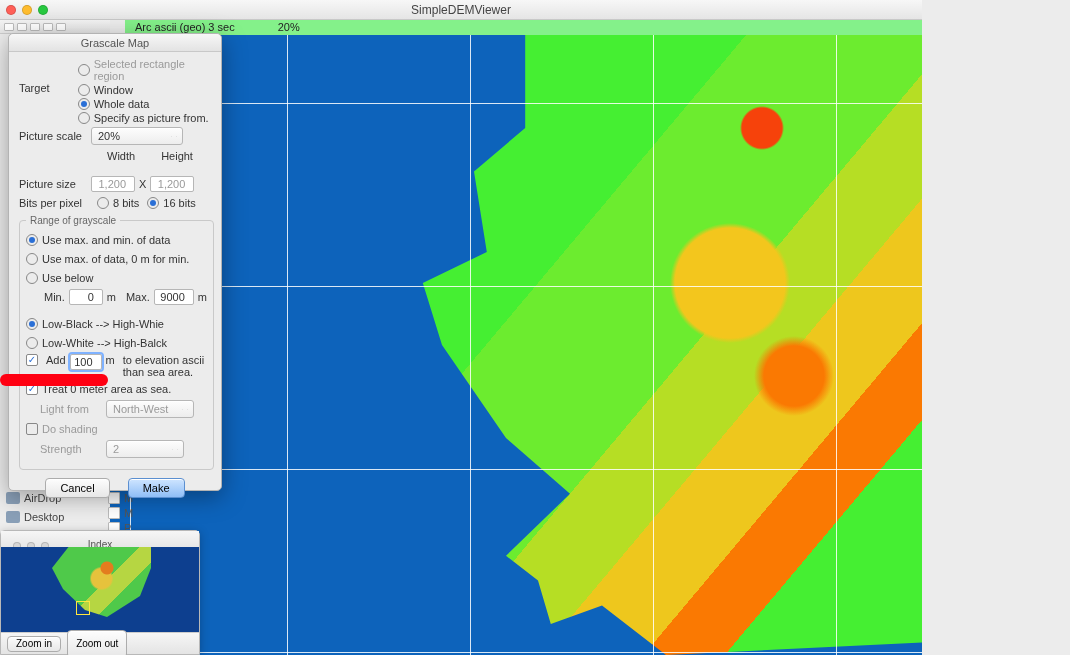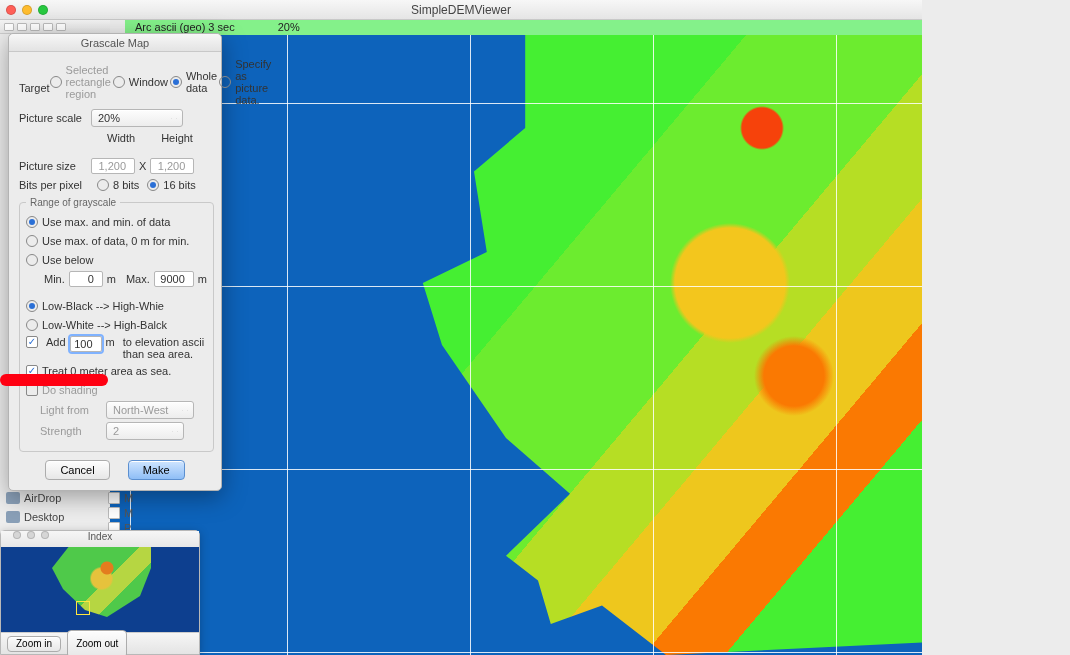--- a/index.html
+++ b/index.html
@@ -37,21 +37,21 @@
 
 .sidebar-peek { position: absolute; top: 490px; left: 6px; width: 100px; color: #444; }
 .sidebar-peek .row { display: flex; align-items: center; gap: 4px; height: 16px; }
 .sidebar-peek .ic { width: 14px; height: 12px; background: #8aa0b8; border-radius: 2px; }
 .file-col { position: absolute; top: 490px; left: 108px; width: 80px; color: #555; }
 .file-col .fr { display:flex; align-items:center; gap:4px; height:15px; }
 .file-col .fi { width:12px; height:12px; background:#fff; border:1px solid #bbb; border-radius:1px; }
 
 
 .index-window { position: absolute; top: 530px; left: 0; width: 200px; height: 125px; background: #fff; border: 1px solid #b8b8b8; border-radius: 5px 5px 0 0; box-shadow: 0 2px 10px rgba(0,0,0,.25); }
-.index-window .iw-title { height: 20px; background: linear-gradient(#f6f6f6,#e4e4e4); border-bottom:1px solid #ccc; display:flex; align-items:flex-start; padding-left:12px; position:relative;}
+.index-window .iw-title { height: 20px; background: linear-gradient(#f6f6f6,#e4e4e4); border-bottom:1px solid #ccc; display:flex; align-items:flex-end; padding-left:12px; position:relative;}
 .iw-title .traffic-lights .tl { width:8px; height:8px; }
 .iw-title .t { position:absolute; left:0; right:0; text-align:center; font-size:10px; color:#555;}
 .index-map { position:absolute; top:16px; left:0; right:0; height:86px; background:#0d3f8f; overflow:hidden;}
 .index-land { position:absolute; top:0; left:40px; width:110px; height:70px;
   background: radial-gradient(circle at 60% 30%, #e37c1e 0 6px, transparent 7px),
               radial-gradient(circle at 55% 45%, #e6c23c 0 10px, transparent 12px),
               linear-gradient(135deg,#4fc94a 0 55%, #b6d642 55% 70%, #4fc94a 70% 100%);
   clip-path: polygon(25% 0%, 100% 0%, 100% 30%, 90% 70%, 60% 100%, 40% 90%, 20% 60%, 10% 30%);
 }
 .index-rect { position:absolute; border:1px solid #ffe640; width:14px; height:14px; left:75px; top:54px; }
@@ -62,21 +62,21 @@
 .dialog .d-title { height:18px; background:linear-gradient(#f7f7f7,#e3e3e3); border-bottom:1px solid #c8c8c8; border-radius:5px 5px 0 0; text-align:center; line-height:18px; color:#555; font-size:11px;}
 .dialog .body { padding:6px 10px 8px 10px; color:#333; }
 .row { display:flex; align-items:center; margin-bottom:3px; min-height:16px; }
 .lbl { width:62px; }
 .radio, .check { width:12px; height:12px; border:1px solid #888; margin-right:4px; flex:none; display:inline-flex; align-items:center; justify-content:center; }
 .radio { border-radius:50%; }
 .radio.sel::after { content:""; width:6px; height:6px; border-radius:50%; background:#2a6fd6; display:block; }
 .check { border-radius:2px; }
 .check.sel { background:#fff; }
 .check.sel::after { content:"✓"; color:#2a6fd6; font-size:10px; line-height:10px; }
-.radiogroup { display:flex; flex-direction:row; gap:2px; }
+.radiogroup { display:flex; flex-direction:column; gap:2px; }
 .radiogroup .opt { display:flex; align-items:center; }
 .disabled { color:#9a9a9a; }
 .select { height:18px; background:linear-gradient(#fdfdfd,#ededed); border:1px solid #b6b6b6; border-radius:3px; padding:0 18px 0 6px; position:relative; display:inline-flex; align-items:center; box-shadow: inset 0 1px 0 #fff; }
 .select::after { content:""; position:absolute; right:5px; top:4px; width:6px; height:8px; background:
   linear-gradient(#666,#666) center/6px 1px no-repeat; clip-path: polygon(0 35%,50% 0,100% 35%,100% 45%,50% 10%,0 45%, 0 55%,50% 90%,100% 55%,100% 65%,50% 100%,0 65%);}
 .num { width:44px; height:16px; background:#fff; border:1px solid #b6b6b6; border-radius:2px; text-align:right; padding-right:8px; line-height:14px; }
 .num.focus { outline:2px solid #7fb2ff; outline-offset:0; }
 fieldset { border:1px solid #c9c9c9; border-radius:4px; padding:6px 6px 8px 6px; margin-top:4px; }
 legend { padding:0 4px; color:#666; font-size:10px;}
 .hr { height:8px; }
@@ -170,21 +170,21 @@
         <div class="opt">
             <div class="radio"></div>
             <span>Window</span>
           </div>
         <div class="opt">
             <div class="radio sel"></div>
             <span>Whole data</span>
           </div>
         <div class="opt">
             <div class="radio"></div>
-            <span>Specify as picture data.</span>
+            <span>Specify as picture from.</span>
           </div>
       </div>
     </div>
 
     <div class="row">
       <div class="lbl" style="width:72px">Picture scale</div>
       <div class="select" style="width:92px">
           <span>20%</span>
         </div>
     </div>
@@ -252,30 +252,30 @@
         <div style="margin-left:4px;">
           <div>to elevation ascii</div>
           <div>than sea area.</div>
         </div>
       </div>
       <div class="row">
           <div class="check sel"></div>
           <span>Treat 0 meter area as sea.</span>
         </div>
 
-      <div class="row disabled">
-          <div class="check"></div>
-          <span>Do shading</span>
-        </div>
       <div class="row disabled" style="margin-left:14px; gap:6px;">
         <span style="width:60px">Light from</span>
         <div class="select" style="width:88px">
             <span>North-West</span>
           </div>
       </div>
+      <div class="row disabled">
+          <div class="check"></div>
+          <span>Do shading</span>
+        </div>
       <div class="row disabled" style="margin-left:14px; gap:6px;">
         <span style="width:60px">Strength</span>
         <div class="select" style="width:78px">
             <span>2</span>
           </div>
       </div>
     </fieldset>
 
     <div class="dialog-footer">
       <button class="btn">Cancel</button>

